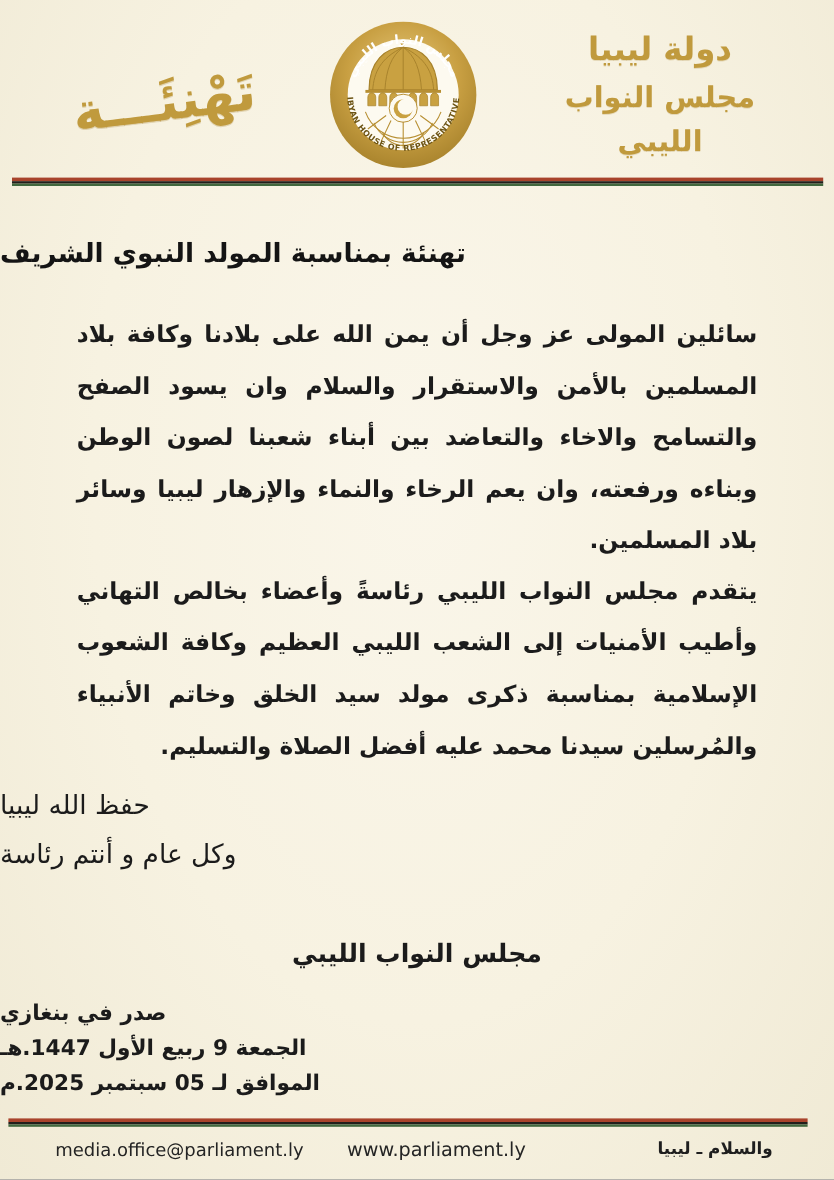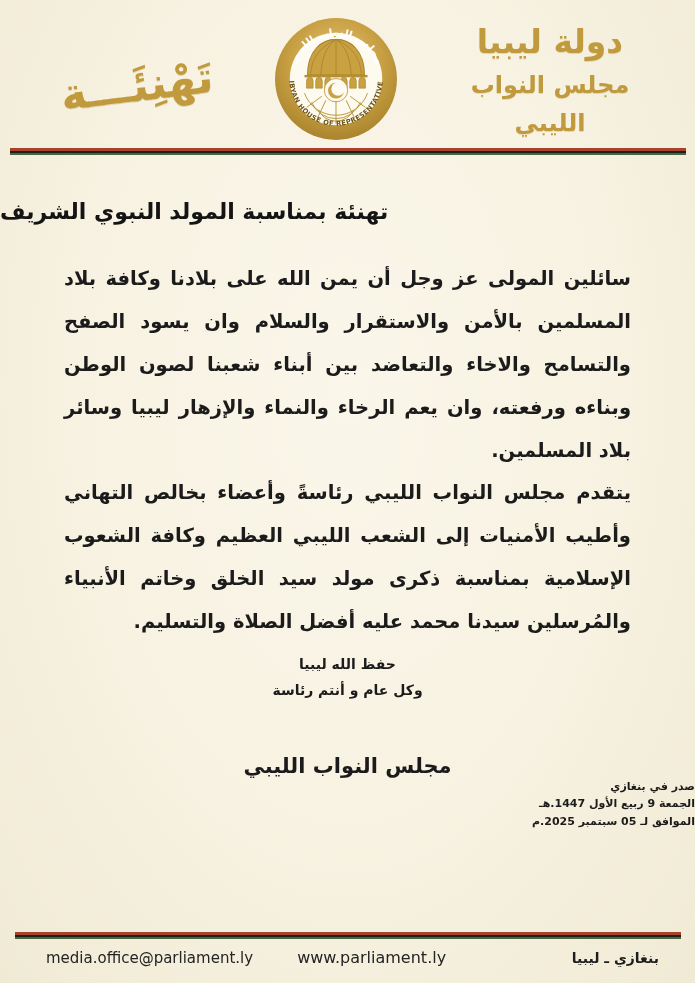--- a/index.html
+++ b/index.html
@@ -23,53 +23,53 @@
     transform:rotate(-7deg) translateY(6px);
     letter-spacing:-1px;
     text-shadow:0 1px 0 rgba(160,120,30,.25);
   }
   .logo-wrap{flex:0 0 126px;display:flex;justify-content:center;}
   .state-callig{
     flex:0 0 230px;text-align:center;
     color:#c09a3d;font-weight:bold;line-height:1.55;
     text-shadow:0 1px 0 rgba(160,120,30,.2);
   }
-  .state-line1{font-size:33px;}
+  .state-line1{font-size:27px;}
   .state-line2{font-size:24px;}
   
   .rule{width:676px;margin:0 auto;}
   .rule .r{height:3px;background:#a8432b;}
   .rule .b{height:2px;background:#221f1b;}
   .rule .g{height:2px;background:#41683e;}
   
   .title{
     margin:44px 0 0 0;text-align:left;
     font-size:22px;font-weight:800;color:#141414;
   }
   .body-text{
     direction:rtl;
     margin:34px 64px 0 64px;
     font-size:19.5px;font-weight:bold;line-height:2.2;
     text-align:justify;color:#1b1b1b;
   }
   .body-text p{margin:0;}
   .closing{
-    direction:rtl;text-align:center;
-    margin-top:8px;font-size:14px;font-weight:bold;line-height:1.85;
+    direction:rtl;text-align:left;
+    margin-top:8px;font-size:22px;font-weight:normal;line-height:1.85;
   }
   .signature{
     direction:rtl;text-align:center;
     margin-top:50px;font-size:21px;font-weight:800;
   }
   .issued{
-    direction:rtl;text-align:right;
-    font-size:11px;font-weight:bold;line-height:1.6;
+    direction:rtl;text-align:left;
+    margin-top:24px;font-size:18px;font-weight:bold;line-height:1.6;
   }
   
-  .footer{position:absolute;left:0;right:0;bottom:0;border-radius:10px;}
+  .footer{position:absolute;left:0;right:15px;bottom:0;border-radius:10px;}
   .footer .rule{width:666px;}
   .footer-row{
     display:flex;align-items:center;
     padding:9px 36px 16px 46px;
   }
   .footer-email{flex:1.2;text-align:left;font-size:15px;color:#242424;}
   .footer-site{flex:1;text-align:center;font-size:16px;color:#242424;}
   .footer-loc{flex:1;text-align:right;font-size:14px;font-weight:bold;direction:rtl;color:#1e1e1e;}
   a{color:inherit;text-decoration:none;}
 </style>
@@ -167,17 +167,17 @@
 
   <div class="footer">
     <div class="rule">
       <div class="r"></div>
         <div class="b"></div>
         <div class="g"></div>
     </div>
     <div class="footer-row">
       <a class="footer-email" href="#">media.office@parliament.ly</a>
       <a class="footer-site" href="#">www.parliament.ly</a>
-      <span class="footer-loc">بنغازي ـ ليبيا</span>
+      <span class="footer-loc">والسلام ـ ليبيا</span>
     </div>
   </div>
 
 </div>
 
 </body></html>

